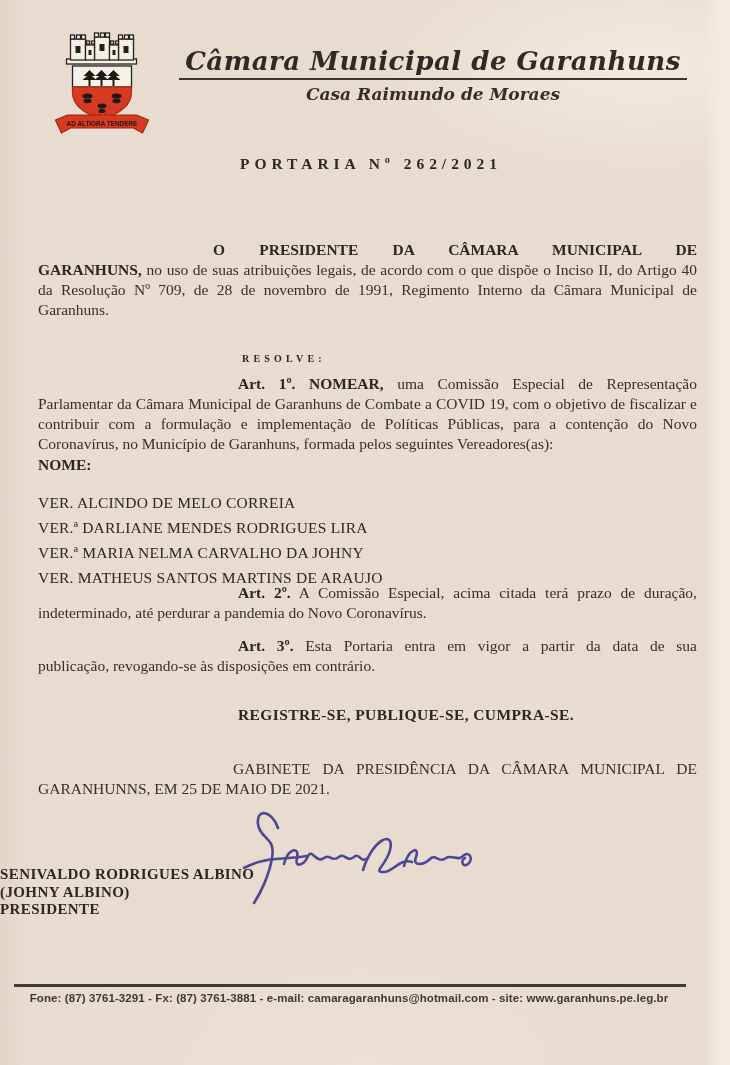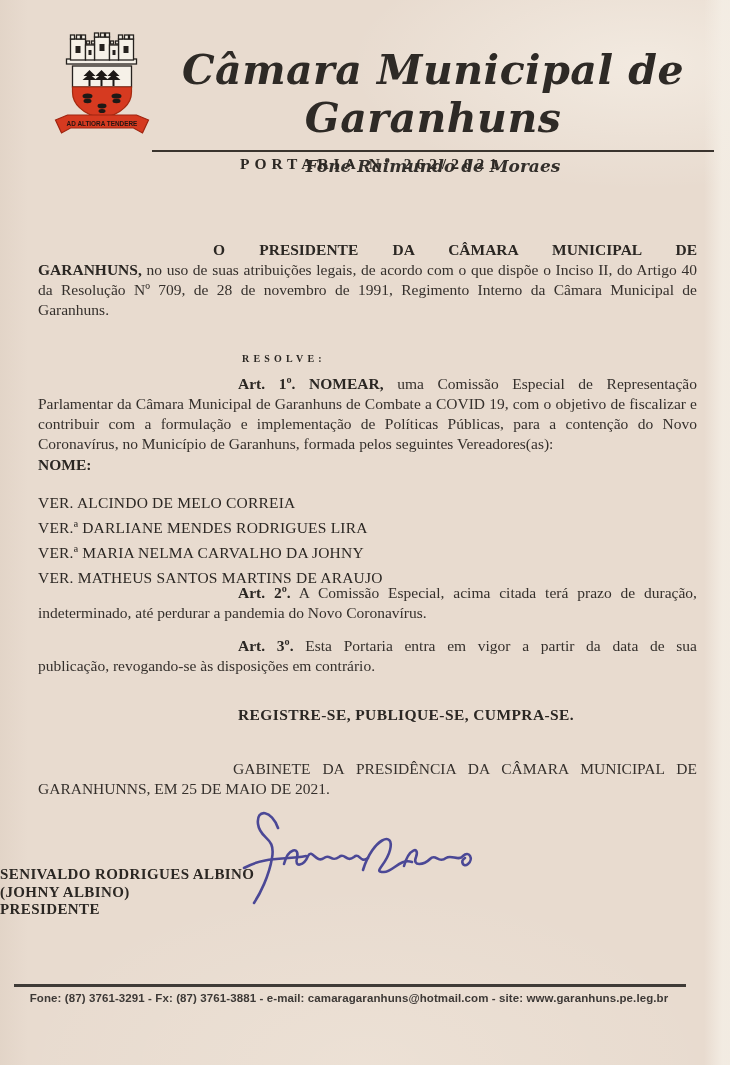--- a/index.html
+++ b/index.html
@@ -21,24 +21,24 @@
     position:absolute; top:0; right:0; width:26px; height:100%;
     background:linear-gradient(to right, rgba(244,238,229,0), rgba(244,238,229,.85) 70%);
   }
   
   .crest { position:absolute; left:48px; top:30px; width:108px; height:112px; }
   .org-head { position:absolute; left:152px; right:16px; top:46px; text-align:center; }
   .org-name {
     display:inline-block;
     font-family:"DejaVu Serif", serif;
     font-style:italic; font-weight:600;
-    font-size:41px; letter-spacing:.5px;
+    font-size:26px; letter-spacing:.5px;
     color:#2e2a26;
     border-bottom:2px solid #3a342e;
-    padding:0 6px 8px 6px;
+    padding:0 6px 2px 6px;
   }
   .org-sub {
     margin-top:4px;
     font-family:"DejaVu Serif", serif;
     font-style:italic; font-weight:700;
     font-size:17px; color:#332f2b;
   }
   
   .doc-title {
     position:absolute; top:155px; left:16px; right:28px;
@@ -139,21 +139,21 @@
       <ellipse cx="52.5" cy="76" rx="4.5" ry="2.4"></ellipse>
         <ellipse cx="52.5" cy="81" rx="3.5" ry="2"></ellipse>
     </g>
 
     <path d="M6 90 L18 85 H87 L99 90 L93 103 L84 98 H21 L12 103 Z" fill="#d63a20" stroke="#9e2410" stroke-width="1.2"></path>
     <text x="52.5" y="95.5" text-anchor="middle" font-family="Liberation Sans, sans-serif" font-size="6.4" font-weight="bold" fill="#231512">AD ALTIORA TENDERE</text>
   </svg>
 
   <div class="org-head">
     <div class="org-name">Câmara Municipal de Garanhuns</div>
-    <div class="org-sub">Fone Raimundo de Moraes</div>
+    <div class="org-sub">Casa Raimundo de Moraes</div>
   </div>
 
   <div class="doc-title">PORTARIA Nº 262/2021</div>
 
   <div class="blk" style="top:240px;">
     <div class="first-line indent-p1">
       <b>O PRESIDENTE DA CÂMARA MUNICIPAL DE</b>
     </div>
     <div class="just">
       <b>GARANHUNS,</b><span> no uso de suas atribuições legais, de acordo com o que dispõe o Inciso II, do Artigo 40 da Resolução Nº 709, de 28 de novembro de 1991, Regimento Interno da Câmara Municipal de Garanhuns.</span>

